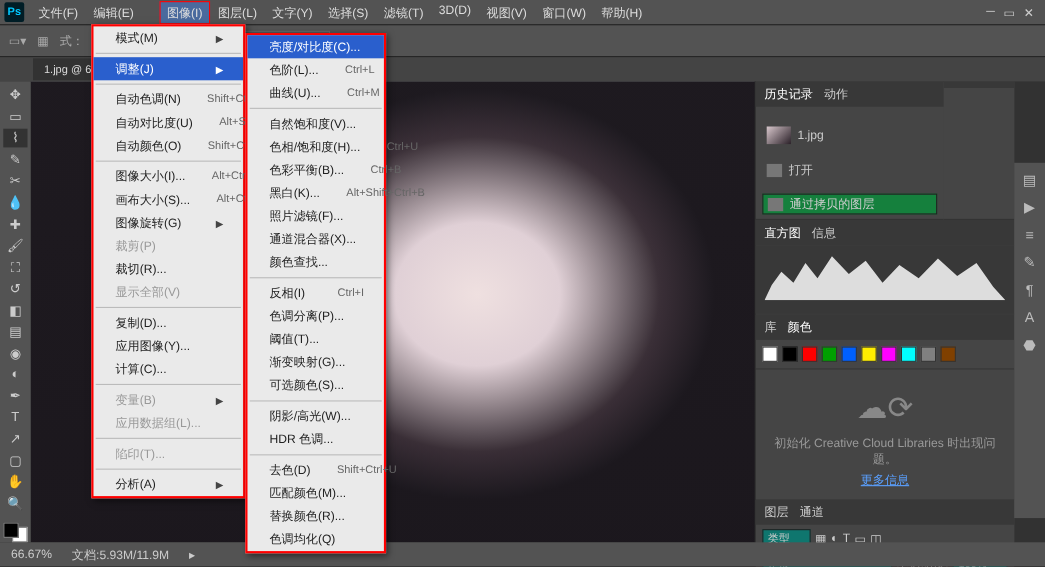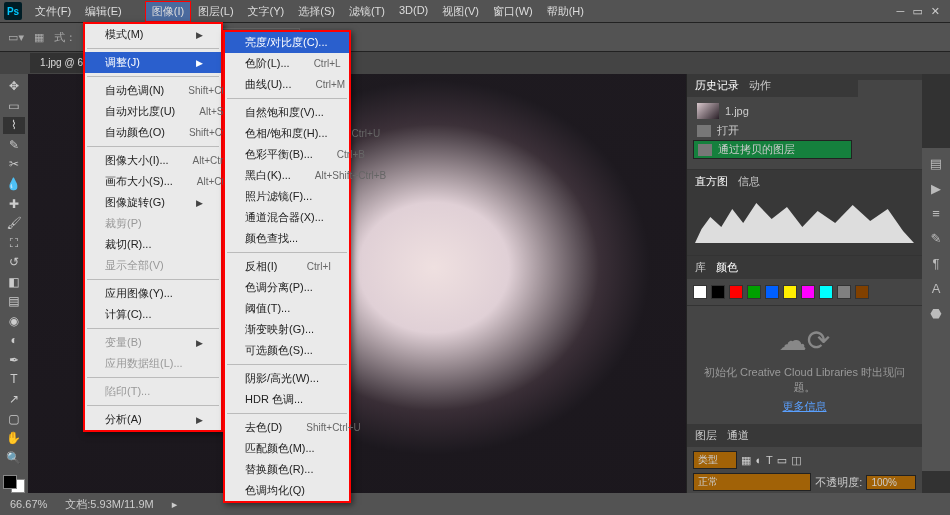--- a/index.html
+++ b/index.html
@@ -23,34 +23,34 @@
 .color-swatches .bg { position:absolute; width:14px; height:14px; background:#fff; border:1px solid #888; right:0; bottom:0;}
 .canvas-area { flex:1; background:#262626; position:relative; overflow:hidden;}
 .canvas-img { position:absolute; left:0; top:0; width:700px; height:430px; background: radial-gradient(ellipse 300px 260px at 58% 45%, #f1dfe0 0%, #e2cfd6 25%, rgba(45,30,40,0.9) 55%, rgba(20,15,22,0.95) 72%), linear-gradient(180deg,#d9e0e4 0%,#c7d0d5 40%,#aeb6bb 100%); filter:saturate(0.85);}
 .right-panels { width:236px; background:#454545; display:flex; flex-direction:column; border-left:1px solid #222;}
 .right-strip { position:absolute; right:0; top:74px; bottom:22px; width:28px; background:#535353; display:flex; flex-direction:column; align-items:center; gap:10px; padding-top:8px;}
 .right-strip .ic { color:#bbb; font-size:13px;}
 .panel { background:#454545; border-bottom:1px solid #333;}
 .panel-header { display:flex; gap:10px; padding:4px 8px; background:#383838; color:#ccc;}
 .panel-header span.active { color:#fff;}
 .history-body { padding:4px 6px; min-height:72px;}
-.hist-row { display:flex; align-items:center; gap:6px; padding:2px 4px; color:#ccc;}
+.hist-row { display:flex; align-items:center; gap:6px; padding:2px 4px; color:#ccc;margin-top:12px;}
 .hist-row.sel { background:#15803d;}
 .hist-thumb { width:22px; height:16px; background:linear-gradient(135deg,#d8c7cc,#2a2028);}
 .hist-icon { width:14px; height:12px; background:#777;}
 .histogram { height:62px; background:#383838; padding:4px 8px;}
 .histo-svg { width:100%; height:46px;}
 .lib-panel { flex:0 0 auto; padding:10px; background:#454545; text-align:center; color:#999; font-size:10px;}
 .lib-cloud { font-size:28px; color:#888; margin:8px 0;}
 .lib-link { color:#5aa0ff; text-decoration:underline; margin-top:4px; display:block;}
 .layers-panel { background:#454545;}
 .layers-header { display:flex; gap:10px; padding:4px 8px; background:#383838;}
 .layers-controls { padding:4px 6px; display:flex; flex-direction:column; gap:4px;}
 .lrow { display:flex; align-items:center; gap:4px;}
-.sel { background:#a16207; border:1px solid #222; padding:1px 18px 1px 4px; color:#ccc; font-size:10px;}
+.sel { background:#0f766e; border:1px solid #222; padding:1px 18px 1px 4px; color:#ccc; font-size:10px;}
 .layer-item { display:flex; align-items:center; gap:6px; padding:3px 6px;}
 .layer-item.sel-layer { background:#5d6e8f;}
 .statusbar { position:absolute; bottom:0; left:0; right:0; height:22px; background:#535353; display:flex; align-items:center; padding:0 10px; gap:18px; color:#ccc; font-size:10px;}
 
 .menu-popup { position:absolute; background:#eaeaea; color:#222; border:1px solid #888; box-shadow:2px 2px 6px rgba(0,0,0,0.5); z-index:100;}
 .menu-popup.red { border:2px solid red;}
 .menu-row { display:flex; justify-content:space-between; align-items:center; padding:3px 18px 3px 20px; white-space:nowrap; gap:24px;}
 .menu-row.hl { background:#2a5fcd; color:#fff;}
 .menu-row.disabled { color:#999;}
 .menu-sep { height:1px; background:#bbb; margin:3px 2px;}
@@ -295,20 +295,23 @@
       <span>裁剪(P)</span>
     </div>
     <div class="menu-row">
       <span>裁切(R)...</span>
     </div>
     <div class="menu-row disabled">
       <span>显示全部(V)</span>
     </div>
     <div class="menu-sep"></div>
     <div class="menu-row">
+      <span>复制(D)...</span>
+    </div>
+    <div class="menu-row">
       <span>应用图像(Y)...</span>
     </div>
     <div class="menu-row">
       <span>计算(C)...</span>
     </div>
     <div class="menu-sep"></div>
     <div class="menu-row disabled">
       <span>变量(B)</span>
       <span class="menu-arrow">▶</span>
     </div>

